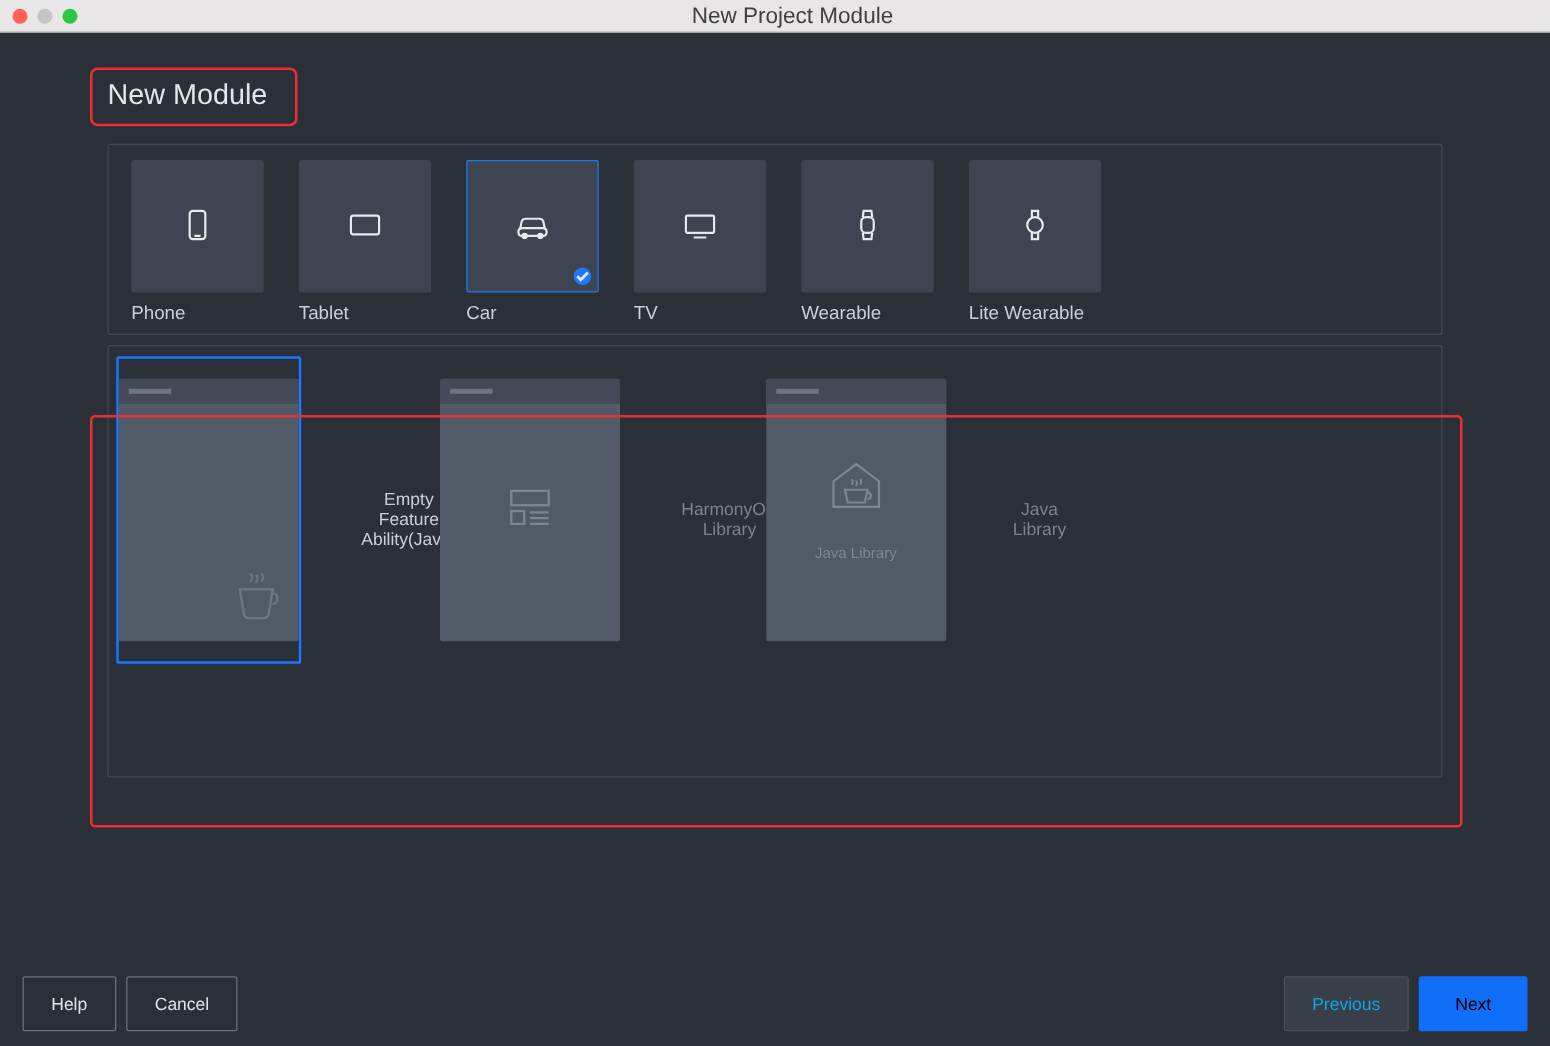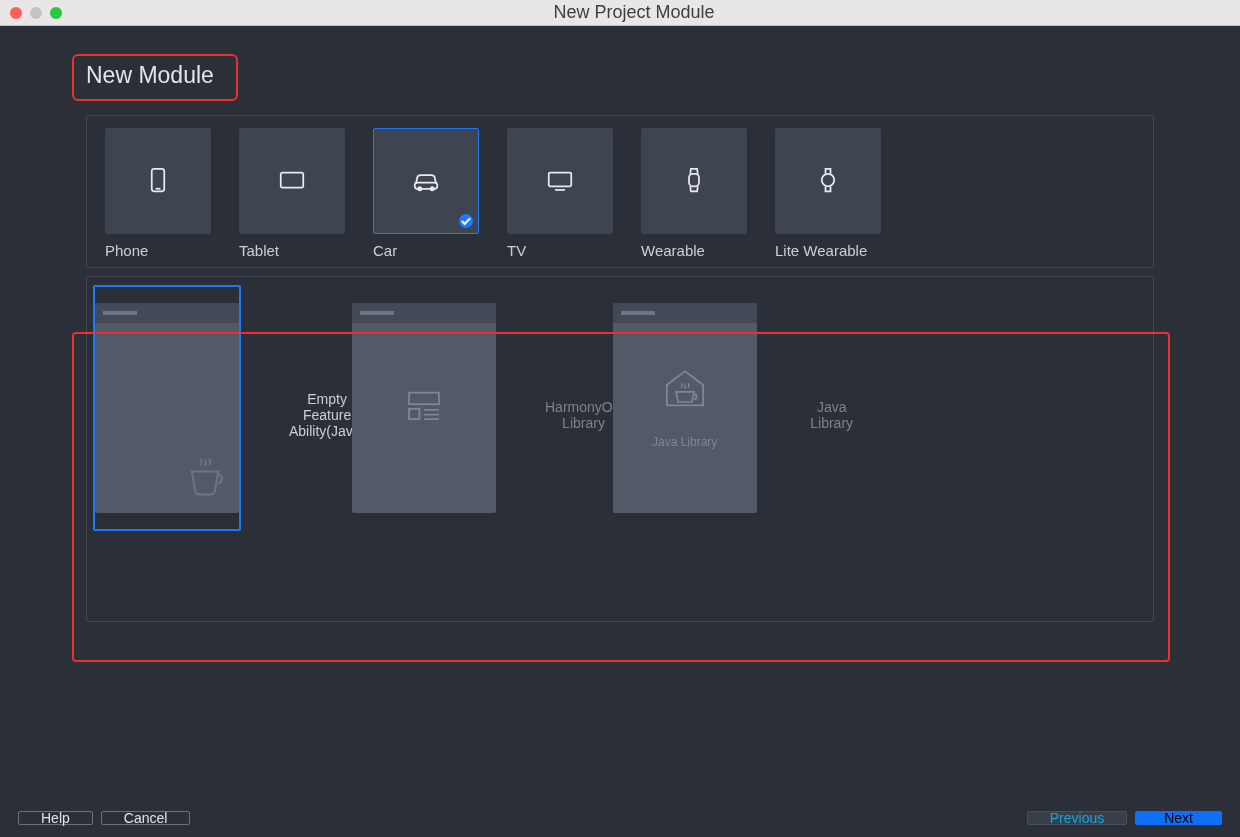--- a/index.html
+++ b/index.html
@@ -210,21 +210,21 @@
   .footer {
     position: absolute;
     left: 0; right: 0;
     bottom: 12px;
     padding: 0 18px;
     display: flex;
     align-items: center;
   }
   .footer .spacer { flex: 1; }
   .btn {
-    height: 14px;
+    height: 44px;
     padding: 0 22px;
     background: transparent;
     color: #dfe4ea;
     border: 1px solid #6b717d;
     border-radius: 2px;
     font-size: 14px;
     cursor: pointer;
     display: inline-flex;
     align-items: center;
     justify-content: center;

